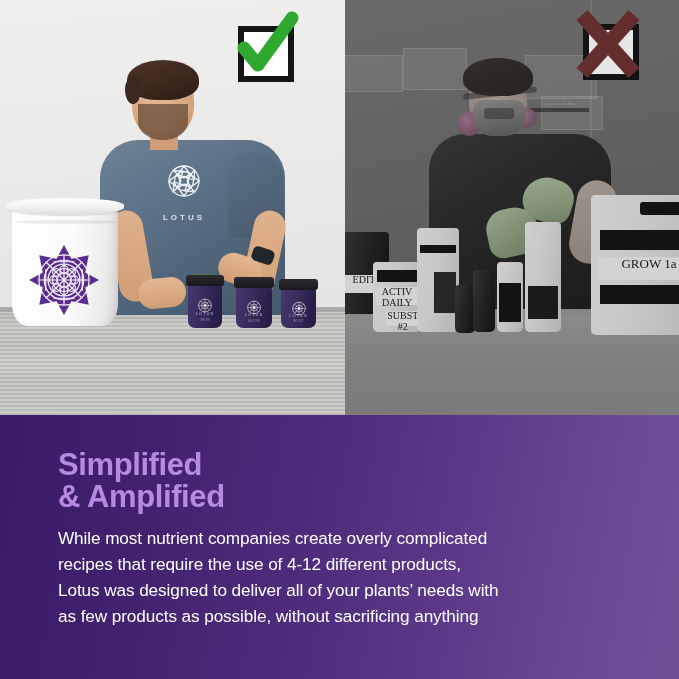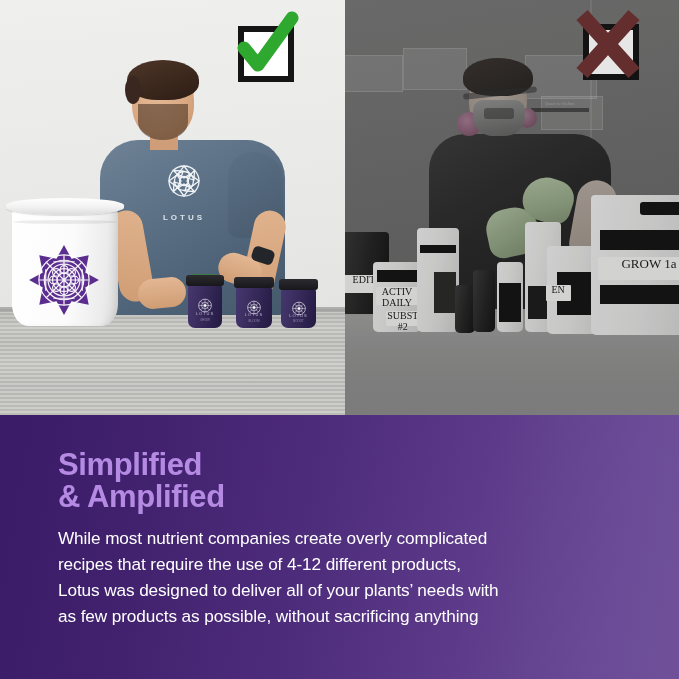--- a/index.html
+++ b/index.html
@@ -352,27 +352,20 @@
       <div class="bt" id="b-sm3">
         <div class="body white-jug"></div>
         <div class="bar" style="top:30%;height:55%;"></div>
       </div>
 
       <div class="bt" id="b-spray">
         <div class="body white-jug"></div>
         <div class="bar" style="top:58%;height:30%;background:#1d1d1c;"></div>
       </div>
 
-      <div class="bt" id="b-en">
-        <div class="body white-jug"></div>
-        <div class="bar" style="top:30%;height:48%;left:16%;right:4%;"></div>
-        <div class="lab" style="top:44%;height:18%;left:-2%;right:62%;">
-          <span>EN</span>
-        </div>
-      </div>
 
       <div class="bt" id="b-grow">
         <div class="body white-jug"></div>
         <div class="bar" style="top:5%;height:9%;left:42%;right:8%;border-radius:3px;"></div>
         <div class="bar" style="top:25%;height:14%;"></div>
         <div class="lab" style="top:44%;height:17%;">
           <span style="font-size:13px;">GROW 1a</span>
         </div>
         <div class="bar" style="top:64%;height:14%;"></div>
       </div>

